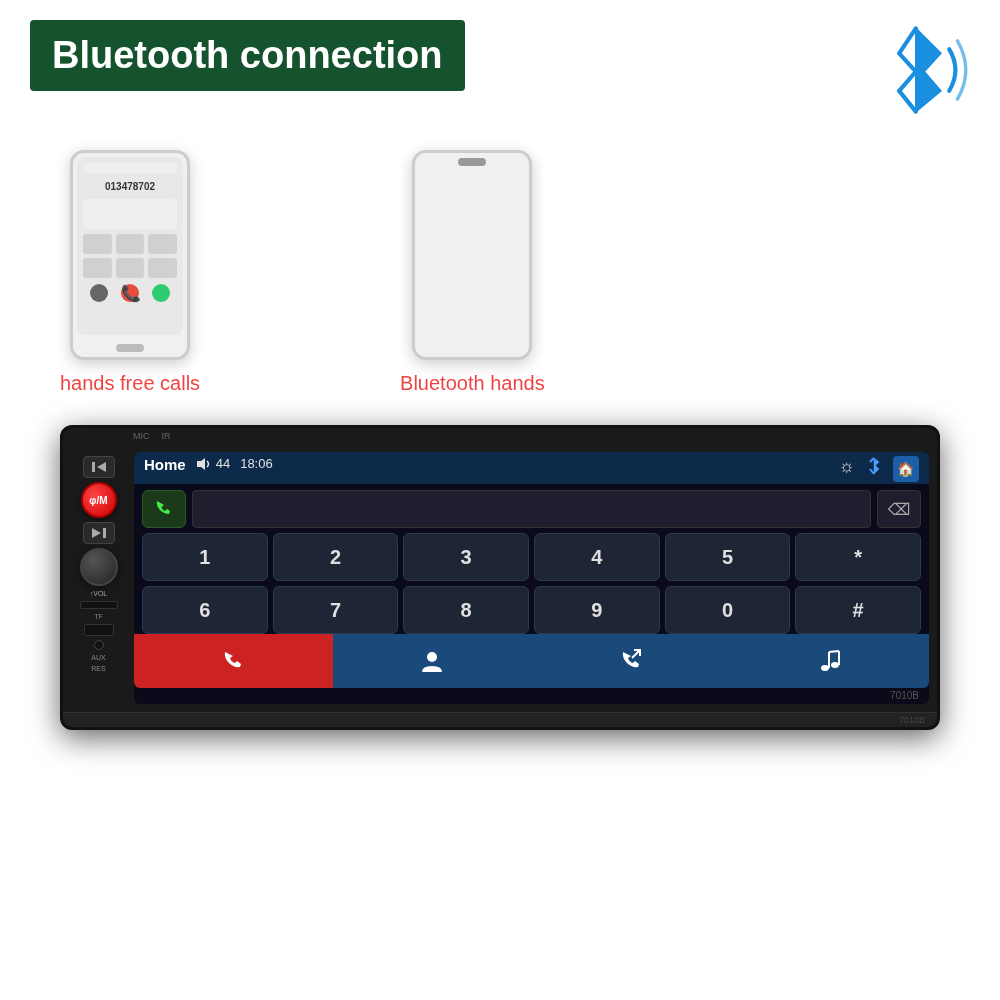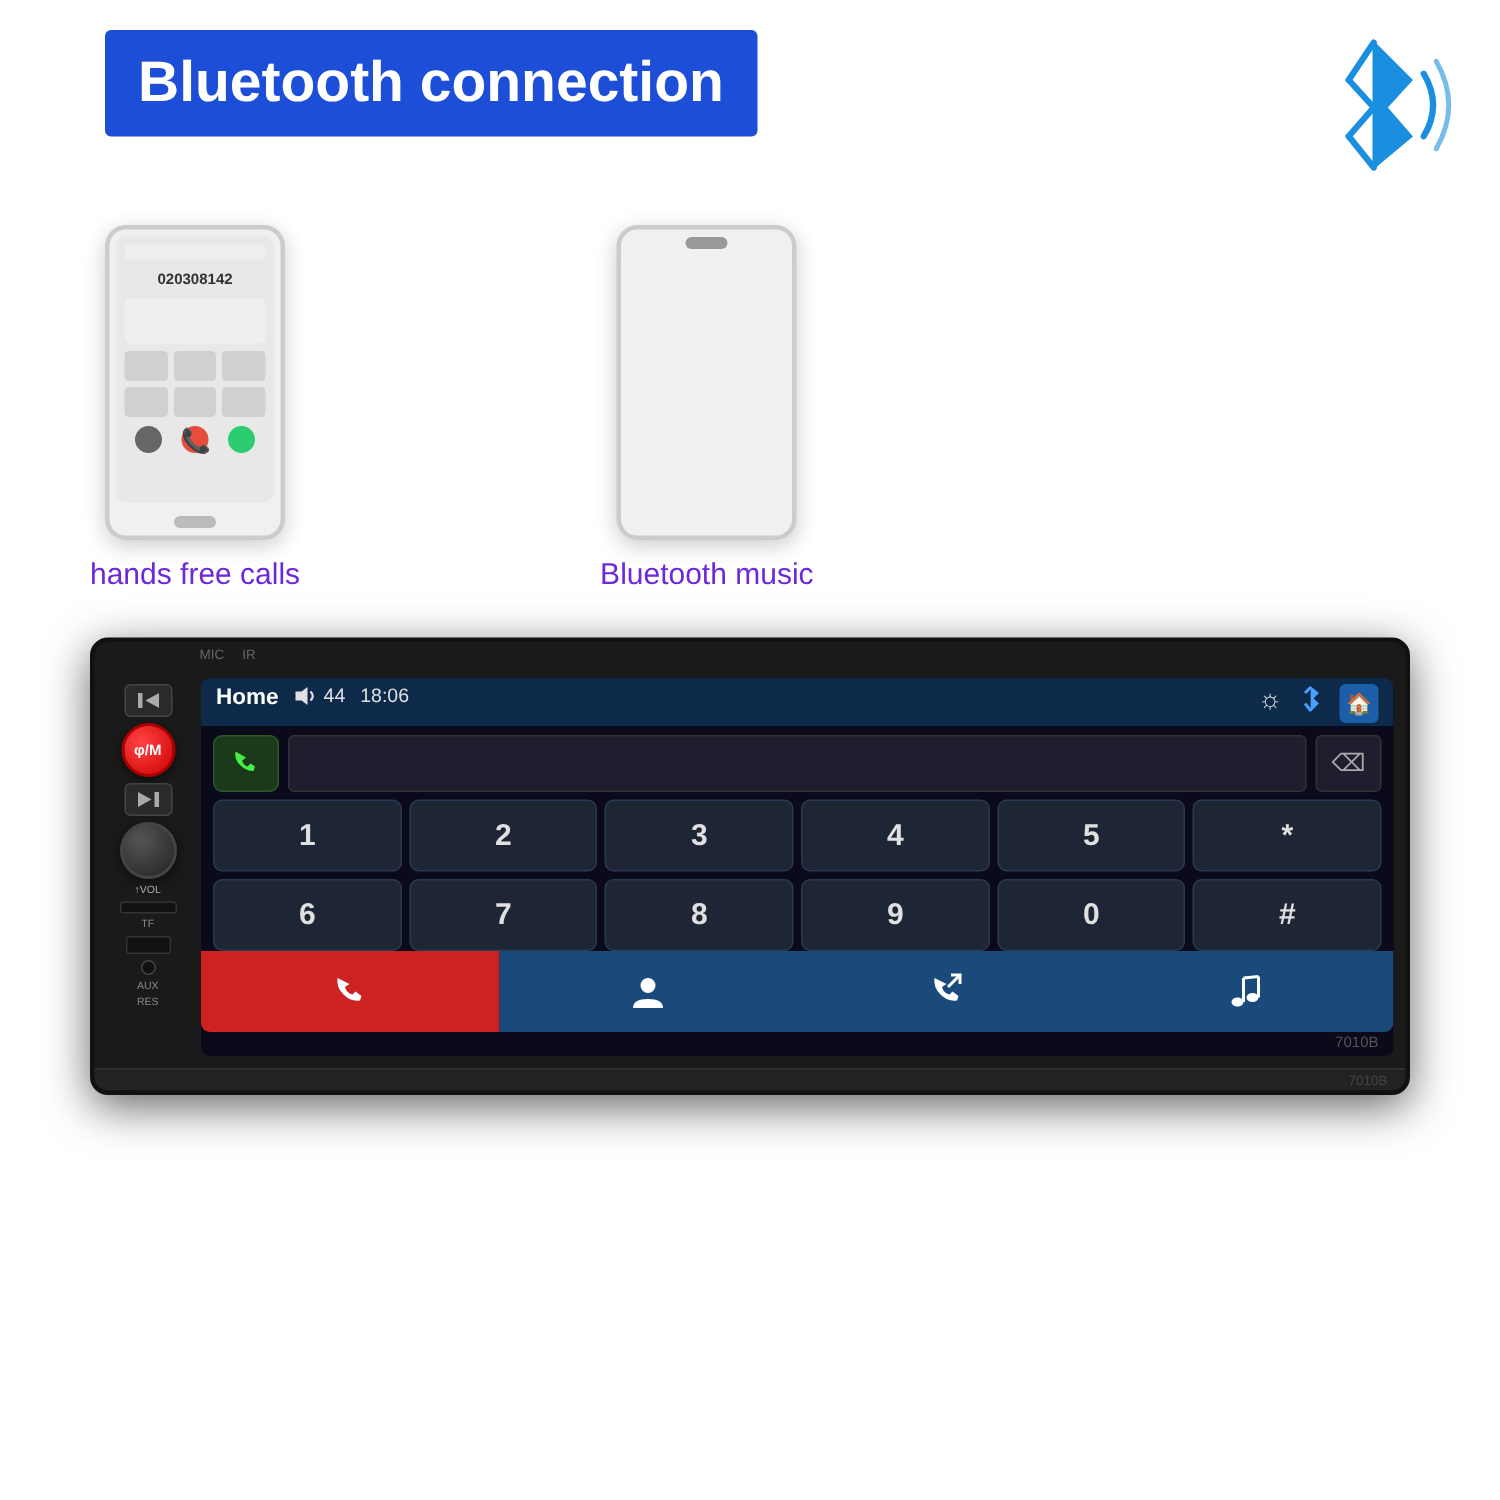--- a/index.html
+++ b/index.html
@@ -14,29 +14,28 @@
 
     
     .top-section {
       display: flex;
       align-items: flex-start;
       padding: 20px 30px 10px 30px;
       gap: 20px;
     }
 
     .title-box {
-      background: #1d4ed8;
+      background: #14532d;
       color: #fff;
       font-size: 38px;
       font-weight: bold;
       padding: 14px 22px;
       border-radius: 4px;
       white-space: nowrap;
       flex-shrink: 0;
-      margin-left: 40px;
     }
 
     .bluetooth-icon-container {
       display: flex;
       flex-direction: column;
       align-items: center;
       margin-left: auto;
       margin-top: -10px;
     }
 
@@ -162,21 +161,21 @@
     .phone-home-btn {
       width: 28px;
       height: 8px;
       background: #bbb;
       border-radius: 4px;
       margin: 5px auto;
     }
 
     .phone-label {
       font-size: 20px;
-      color: #6d28d9;
+      color: #ef4444;
       margin-top: 12px;
       text-align: center;
     }
 
     
     .radio-wrapper {
       display: flex;
       justify-content: center;
       padding: 10px 20px 10px 20px;
     }
@@ -466,21 +465,21 @@
     </svg>
   </div>
 </div>
 
 <div class="phones-section">
 
   <div class="phone-group">
     <div class="phone-mockup">
       <div class="phone-screen phone-call-screen">
         <div class="phone-status-bar"></div>
-        <div class="phone-number-display">020308142</div>
+        <div class="phone-number-display">013478702</div>
         <div style="height:30px; background:rgba(255,255,255,0.3); border-radius:4px; margin:3px 0;"></div>
         <div style="display:flex; gap:4px; margin:2px 0;">
           <div style="flex:1; height:20px; background:rgba(0,0,0,0.1); border-radius:3px;"></div>
           <div style="flex:1; height:20px; background:rgba(0,0,0,0.1); border-radius:3px;"></div>
           <div style="flex:1; height:20px; background:rgba(0,0,0,0.1); border-radius:3px;"></div>
         </div>
         <div style="display:flex; gap:4px; margin:2px 0;">
           <div style="flex:1; height:20px; background:rgba(0,0,0,0.1); border-radius:3px;"></div>
           <div style="flex:1; height:20px; background:rgba(0,0,0,0.1); border-radius:3px;"></div>
           <div style="flex:1; height:20px; background:rgba(0,0,0,0.1); border-radius:3px;"></div>
@@ -495,21 +494,21 @@
     </div>
     <div class="phone-label">hands free calls</div>
   </div>
 
   <div style="width: 200px;"></div>
 
   <div class="phone-group">
     <div class="phone-mockup">
       <div class="phone-home-btn" style="background:#999;"></div>
     </div>
-    <div class="phone-label">Bluetooth  music</div>
+    <div class="phone-label">Bluetooth  hands</div>
   </div>
 </div>
 
 <div class="radio-wrapper">
   <div class="car-radio">
 
     <div style="display:flex; padding:3px 70px; gap:12px;">
       <span style="font-size:9px; color:#666;">MIC</span>
       <span style="font-size:9px; color:#666;">IR</span>
     </div>

